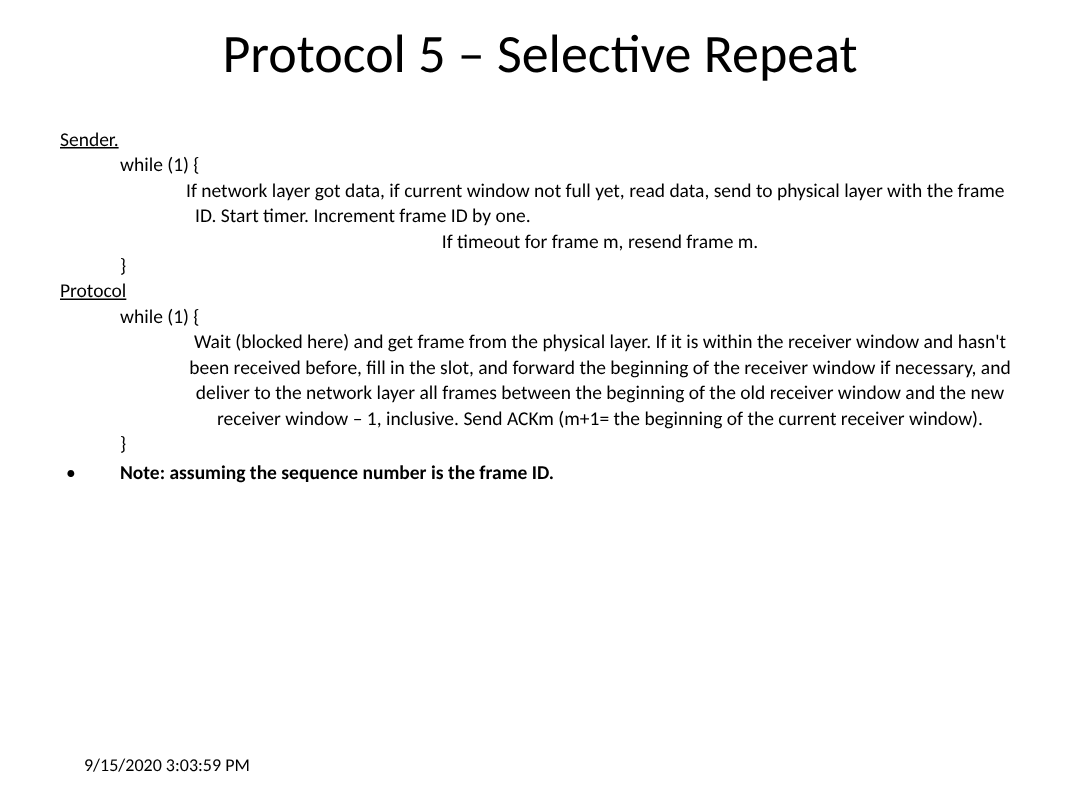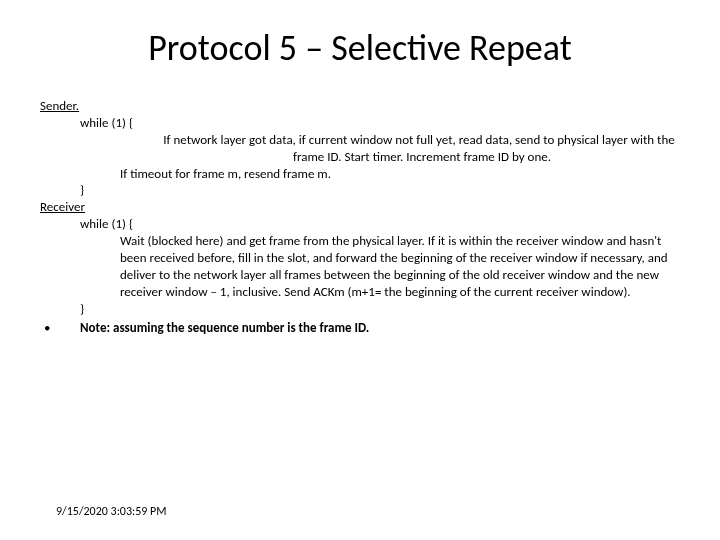--- a/index.html
+++ b/index.html
@@ -10,36 +10,36 @@
     background: #ffffff;
     font-family: Calibri, Arial, sans-serif;
     color: #000000;
     overflow: hidden;
   }
   .slide {
     width: 720px;
     height: 540px;
     position: relative;
     box-sizing: border-box;
-    padding: 16px 40px 20px 40px;
+    padding: 4px 40px 20px 40px;
   }
   .title {
     font-size: 36px;
     font-weight: 400;
     text-align: center;
     margin: 10px 0 28px 0;
   }
   .body {
     font-size: 13px;
     line-height: 1.3;
   }
   .l0 { margin-left: 0px; text-decoration: underline; }
   .l1 { margin-left: 40px; }
-  .l2 { margin-left: 80px; padding-left: 0; }
-  .l2b { margin-left: 118px; padding-left: 6px; text-indent: -6px; text-align: center; }
+  .l2 { margin-left: 80px; padding-left: 0; text-align: center; }
+  .l2b { margin-left: 84px; padding-left: 6px; text-indent: -6px; }
   .note-row {
     display: flex;
     align-items: flex-start;
     margin-top: 2px;
   }
   .note-bullet {
     width: 22px;
     flex: 0 0 22px;
     text-align: left;
     font-size: 13px;
@@ -66,21 +66,21 @@
   <div class="title">Protocol 5 – Selective Repeat</div>
 
   <div class="body">
 
     <div class="l0">Sender.</div>
     <div class="l1">while (1) {</div>
     <div class="l2b">If network layer got data, if current window not full yet, read data, send to physical layer with the frame ID. Start timer. Increment frame ID by one.</div>
     <div class="l2">If timeout for frame m, resend frame m.</div>
     <div class="l1">}</div>
 
-    <div class="l0">Receiver</div>
+    <div class="l0">Protocol</div>
     <div class="l1">while (1) {</div>
     <div class="l2">Wait (blocked here) and get frame from the physical layer. If it is within the receiver window and hasn't been received before, fill in the slot, and forward the beginning of the receiver window if necessary, and deliver to the network layer all frames between the beginning of the old receiver window and the new receiver window – 1, inclusive. Send ACKm (m+1= the beginning of the current receiver window).</div>
     <div class="l1">}</div>
 
     <div class="note-row">
       <div class="note-bullet">•</div>
       <div class="note-text">Note: assuming the sequence number is the frame ID.</div>
     </div>
 
   </div>

